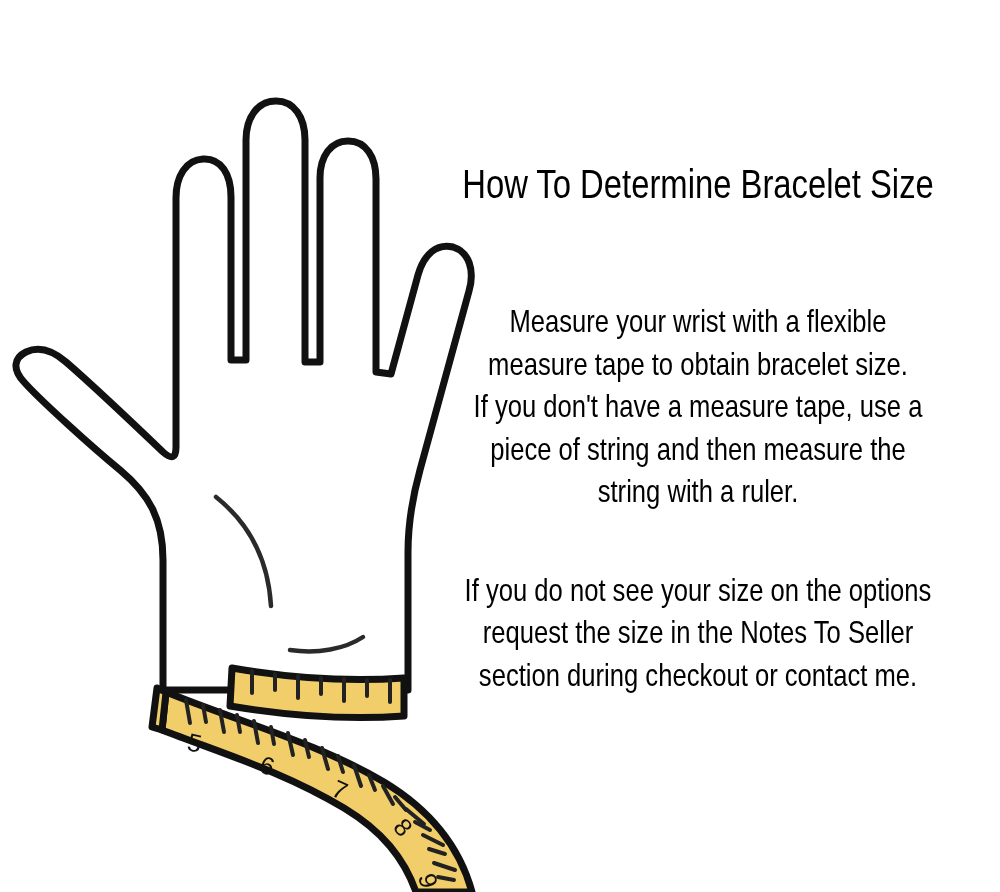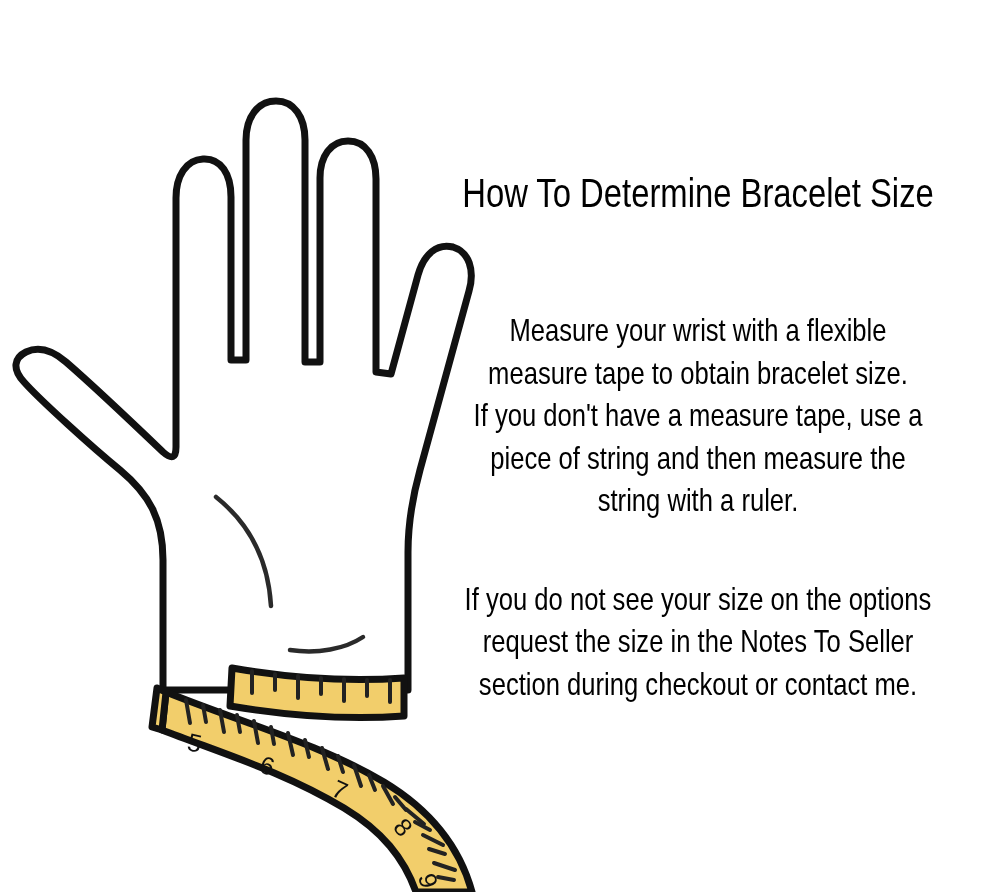--- a/index.html
+++ b/index.html
@@ -18,21 +18,21 @@
   #illustration {
     position: absolute;
     left: 0;
     top: 0;
     width: 1000px;
     height: 892px;
   }
   #text-column {
     position: absolute;
     left: 398px;
-    top: 172px;
+    top: 163px;
     width: 600px;
     text-align: center;
   }
   #title {
     font-family: "Liberation Sans Narrow", "Liberation Sans", sans-serif;
     font-size: 41px;
     font-weight: 400;
     color: #000000;
     letter-spacing: 0px;
     line-height: 1.05;

